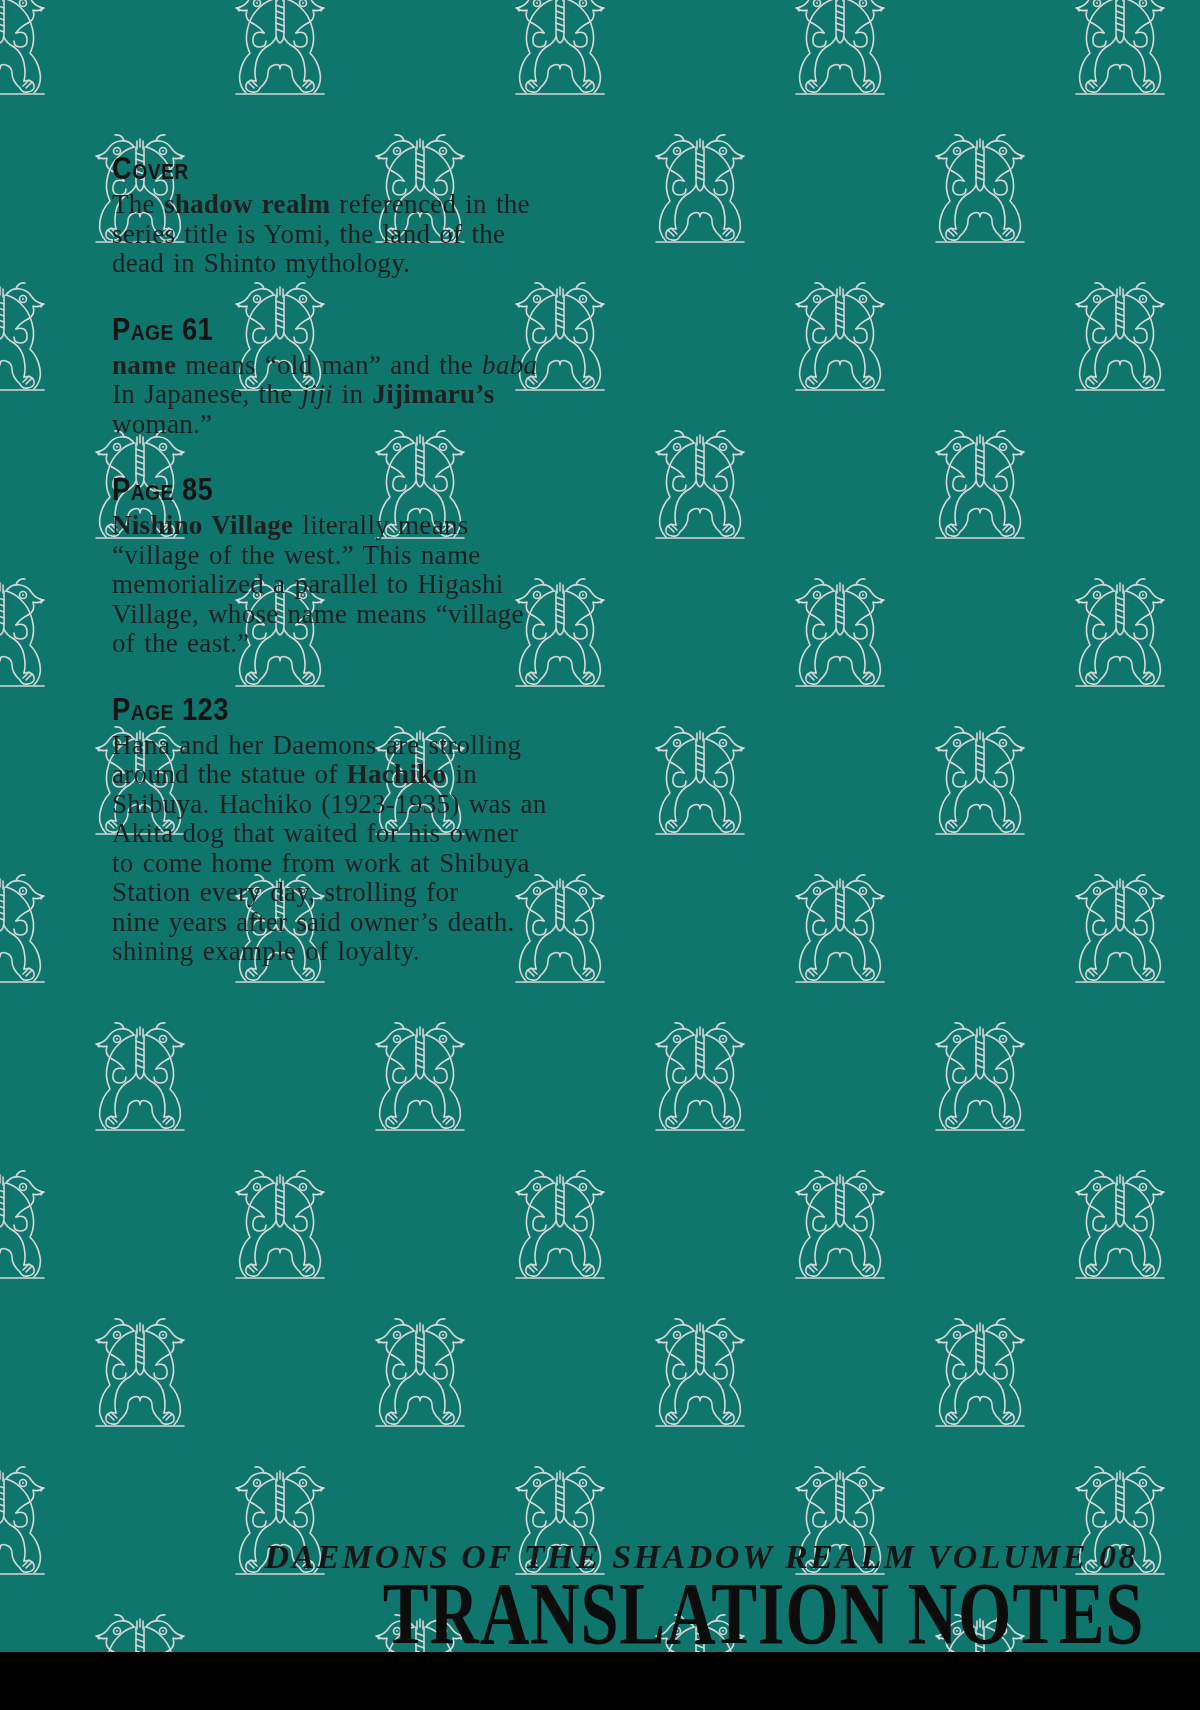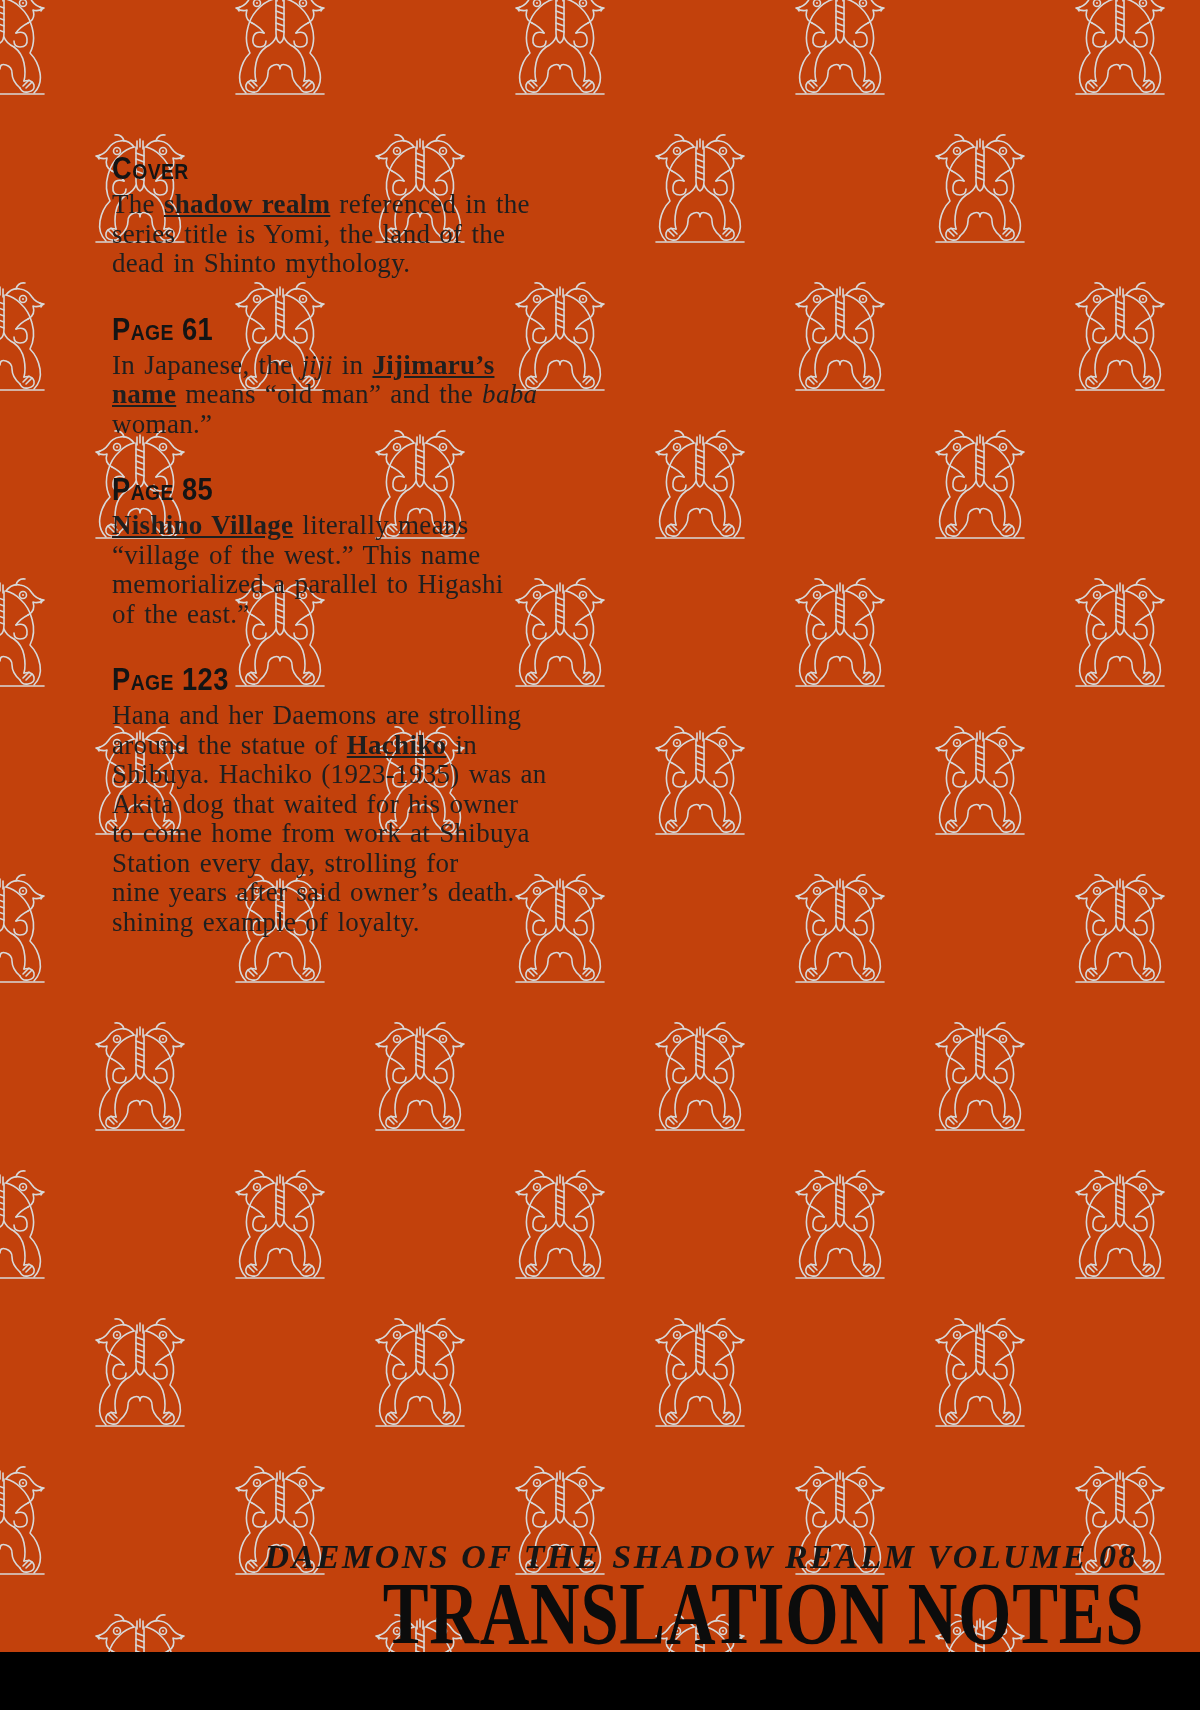--- a/index.html
+++ b/index.html
@@ -1,39 +1,39 @@
 <!DOCTYPE html>
 <html><head>
 <meta charset="utf-8">
 <style>
   html,body { margin:0; padding:0; background:#e8e8e8; }
   .page {
     position:relative; width:1200px; height:1710px;
-    background:#c2410c; overflow:hidden;
+    background:#0f766e; overflow:hidden;
     font-family:"Liberation Serif", serif;
   }
   
   #watermarks { position:absolute; inset:0; z-index:0; }
   .wm { position:absolute; width:112px; height:118px; color:#d8d8d8; }
   
   .content { position:absolute; left:112px; top:152px; width:480px; z-index:1; }
   .section { margin:0 0 34px 0; }
   .heading {
     font-family:"Liberation Sans", sans-serif;
     font-weight:800; font-variant:small-caps;
     font-size:31px; line-height:34px; letter-spacing:0.5px;
     color:#141414; margin:0 0 4px 0;
     transform:scaleX(0.88); transform-origin:left center;
   }
   .pline {
     font-size:27px; line-height:29.5px;
     color:#1f1f1f; letter-spacing:0.3px; word-spacing:2px;
     white-space:nowrap;
   }
-  .b { font-weight:bold;text-decoration:underline; }
+  .b { font-weight:bold; }
   .i { font-style:italic; }
   
   .series {
     position:absolute; top:1538px; right:62px; z-index:1;
     font-family:"Liberation Serif", serif; font-style:italic; font-weight:bold;
     font-size:34px; letter-spacing:2.5px; color:#161616; white-space:nowrap;
   }
   .big-title {
     position:absolute; top:1572px; right:56px; z-index:1;
     font-family:"Liberation Serif", serif; font-weight:bold;
@@ -248,31 +248,32 @@
         <h3 class="heading">Cover</h3>
         <div>
           <div class="pline"><span>The </span><span class="b">shadow realm</span><span> referenced in the</span></div>
           <div class="pline"><span>series title is Yomi, the land of the</span></div>
           <div class="pline"><span>dead in Shinto mythology.</span></div>
         </div>
       </section>
       <section class="section">
         <h3 class="heading">Page 61</h3>
         <div>
+          <div class="pline"><span class="b">name</span><span> means “old man” and the </span><span class="i">baba</span></div>
           <div class="pline"><span>In Japanese, the </span><span class="i">jiji</span><span> in </span><span class="b">Jijimaru’s</span></div>
-          <div class="pline"><span class="b">name</span><span> means “old man” and the </span><span class="i">baba</span></div>
           <div class="pline"><span>woman.”</span></div>
         </div>
       </section>
       <section class="section">
         <h3 class="heading">Page 85</h3>
         <div>
           <div class="pline"><span class="b">Nishino Village</span><span> literally means</span></div>
           <div class="pline"><span>“village of the west.” This name</span></div>
           <div class="pline"><span>memorialized a parallel to Higashi</span></div>
+          <div class="pline"><span>Village, whose name means “village</span></div>
           <div class="pline"><span>of the east.”</span></div>
         </div>
       </section>
       <section class="section">
         <h3 class="heading">Page 123</h3>
         <div>
           <div class="pline"><span>Hana and her Daemons are strolling</span></div>
           <div class="pline"><span>around the statue of </span><span class="b">Hachiko</span><span> in</span></div>
           <div class="pline"><span>Shibuya. Hachiko (1923-1935) was an</span></div>
           <div class="pline"><span>Akita dog that waited for his owner</span></div>

